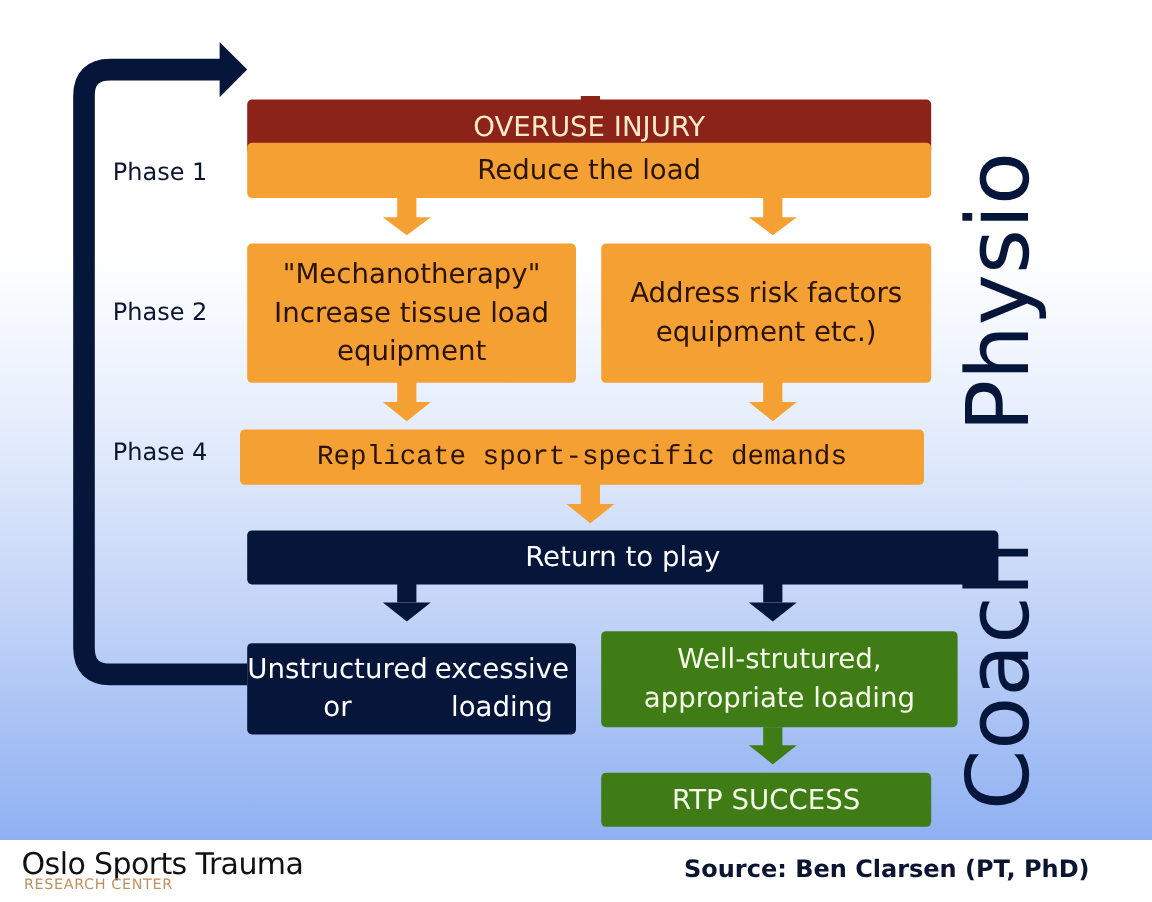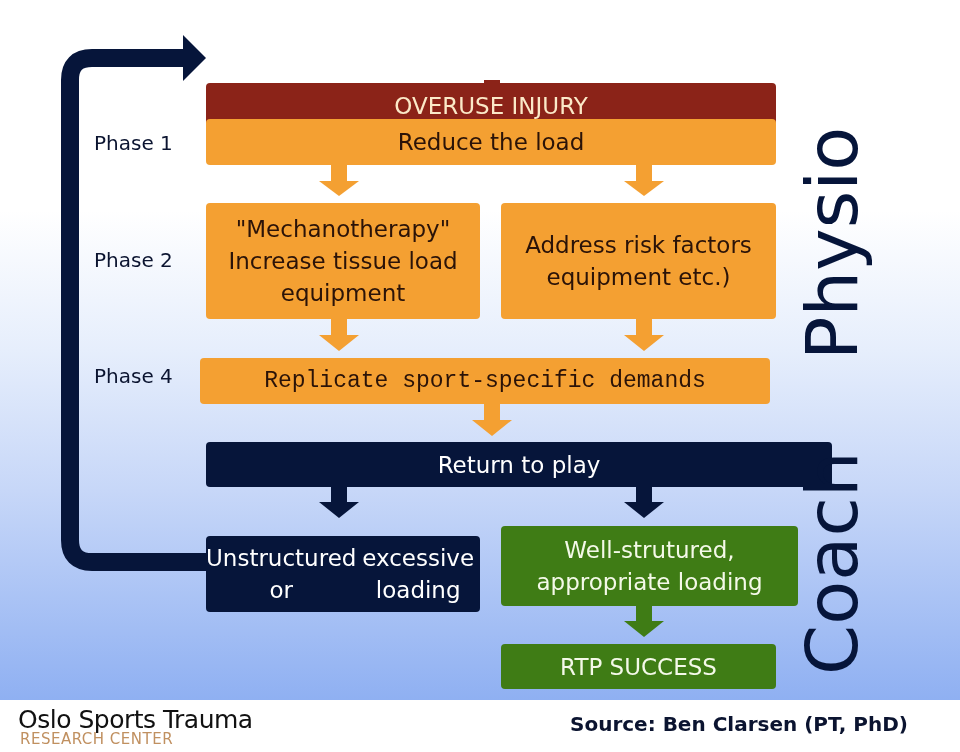--- a/index.html
+++ b/index.html
@@ -9,21 +9,21 @@
   .box { position:absolute; display:flex; align-items:center; justify-content:center; text-align:center; border-radius:4px; box-sizing:border-box; line-height:32px; font-size:23px; }
   .red { background:#8b2318; color:#fbe9c8;margin-top:48px; }
   .orange { background:#f4a032; color:#2b1308; }
   .navy { background:#06153a; color:#ffffff; }
   .green { background:#3f7c15; color:#f4f9e8; }
   .phase { position:absolute; left:94px; font-size:20px; color:#0b1430; }
   .vert { position:absolute; font-size:72px; color:#06153a; transform:rotate(-90deg); transform-origin:center; white-space:nowrap; }
   .arrow { position:absolute; }
   .footer-left { position:absolute; left:18px; top:705px; }
   .osl { font-size:25px; color:#111; letter-spacing:-0.5px; font-family:"DejaVu Sans", sans-serif; }
-  .rc { font-size:15px; color:#c09060; letter-spacing:0.5px; margin-top:-4px; padding-left:2px; }
+  .rc { font-size:12px; color:#c09060; letter-spacing:0.5px; margin-top:-4px; padding-left:2px; }
   .source { position:absolute; right:52px; top:712px; font-size:20px; font-weight:bold; color:#0b1430; }
 </style>
 </head>
 <body>
 
 <div class="slide"></div>
 
 <svg class="arrow" width="960" height="700" style="left:0;top:0;">
   <path d="M206,562 L92,562 Q70,562 70,540 L70,80 Q70,58 92,58 L185,58" fill="none" stroke="#06153a" stroke-width="18"></path>
   <polygon points="183,35 206,58 183,81" fill="#06153a"></polygon>

